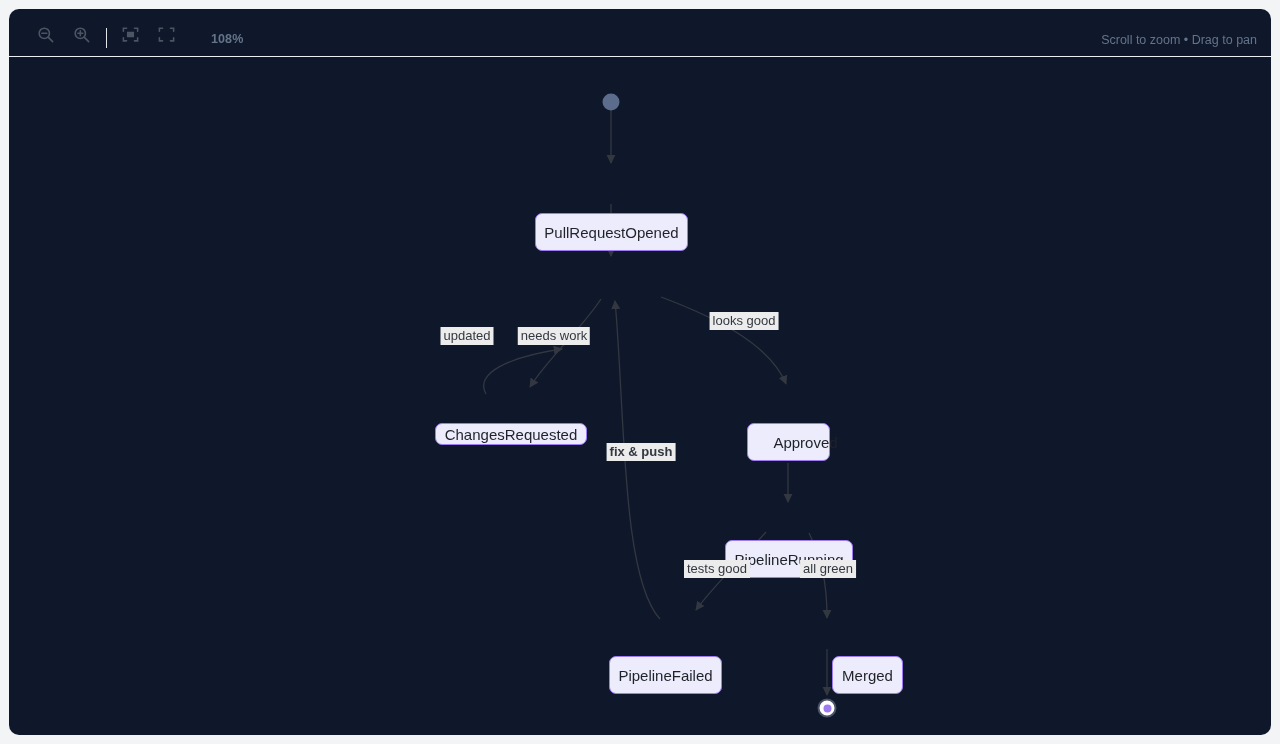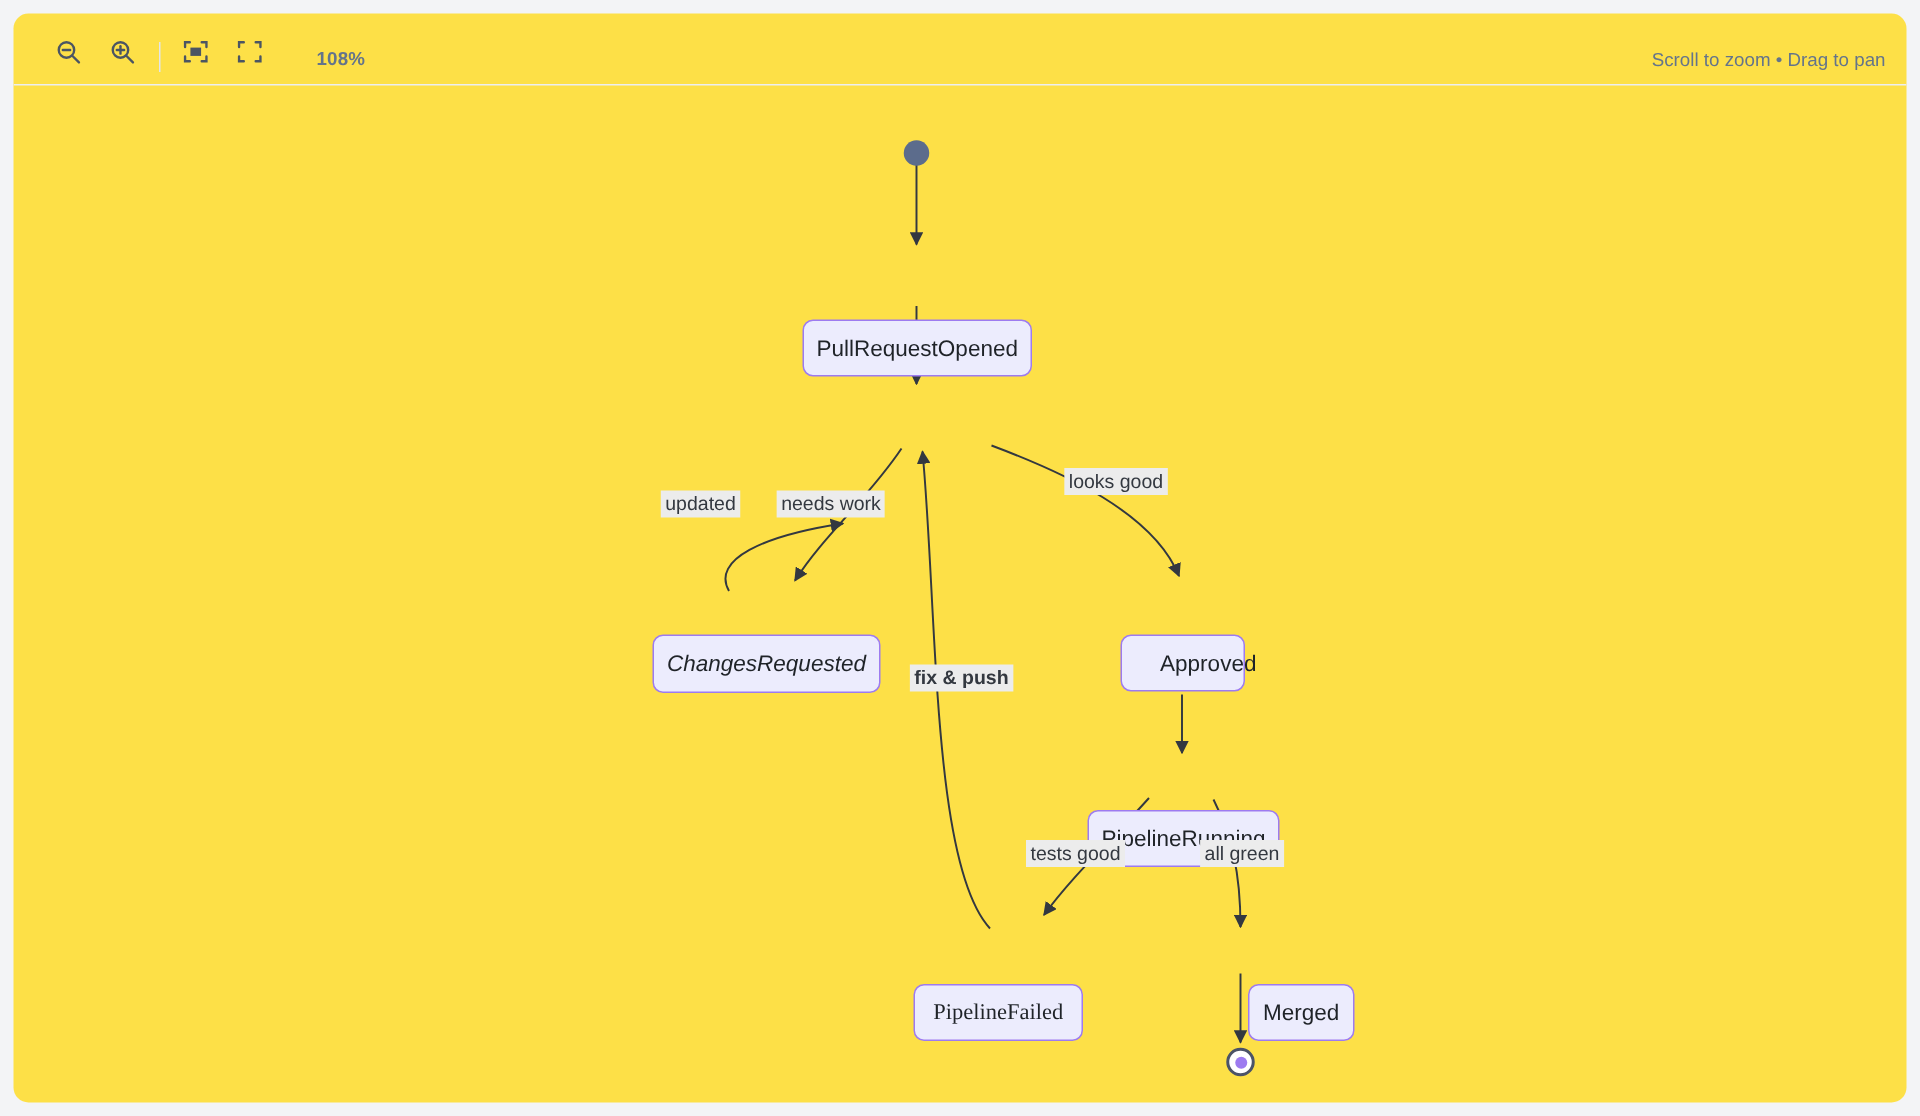--- a/index.html
+++ b/index.html
@@ -10,21 +10,21 @@
     background: #f3f4f6;
     font-family: "Liberation Sans", sans-serif;
     overflow: hidden;
   }
   #app {
     position: absolute;
     left: 9px;
     top: 9px;
     width: 1262px;
     height: 726px;
-    background: #fde047;
+    background: #0f172a;
     border-radius: 10px;
     overflow: hidden;
   }
   
   #toolbar {
     position: absolute;
     left: 0; top: 0;
     width: 1262px;
     height: 48px;
     border-bottom: 1px solid #eceef1;
@@ -220,33 +220,33 @@
       </g>
     </svg>
 
     <div class="start-node" style="left:602px; top:45px;"></div>
 
     <div class="node" style="left:526px; top:156px; width:153px; height:38px;">
       <span>PullRequestOpened</span>
     </div>
 
 
-    <div class="node" style="left:426px; top:366px; width:152px; height:39px;font-style:italic;">
+    <div class="node" style="left:426px; top:366px; width:152px; height:22px;">
       <span>ChangesRequested</span>
     </div>
 
     <div class="node" style="left:738px; top:366px; width:83px; height:38px;padding-left:34px;">
       <span>Approved</span>
     </div>
 
     <div class="node" style="left:716px; top:483px; width:128px; height:38px;">
       <span>PipelineRunning</span>
     </div>
 
-    <div class="node" style="left:600px; top:599px; width:113px; height:38px;font-family:Liberation Serif, serif;">
+    <div class="node" style="left:600px; top:599px; width:113px; height:38px;">
       <span>PipelineFailed</span>
     </div>
 
     <div class="node" style="left:783px; top:599px; width:71px; height:38px;margin-left:40px;">
       <span>Merged</span>
     </div>
 
     <div class="end-node" style="left:818px; top:651px;">
       <i></i>
     </div>

